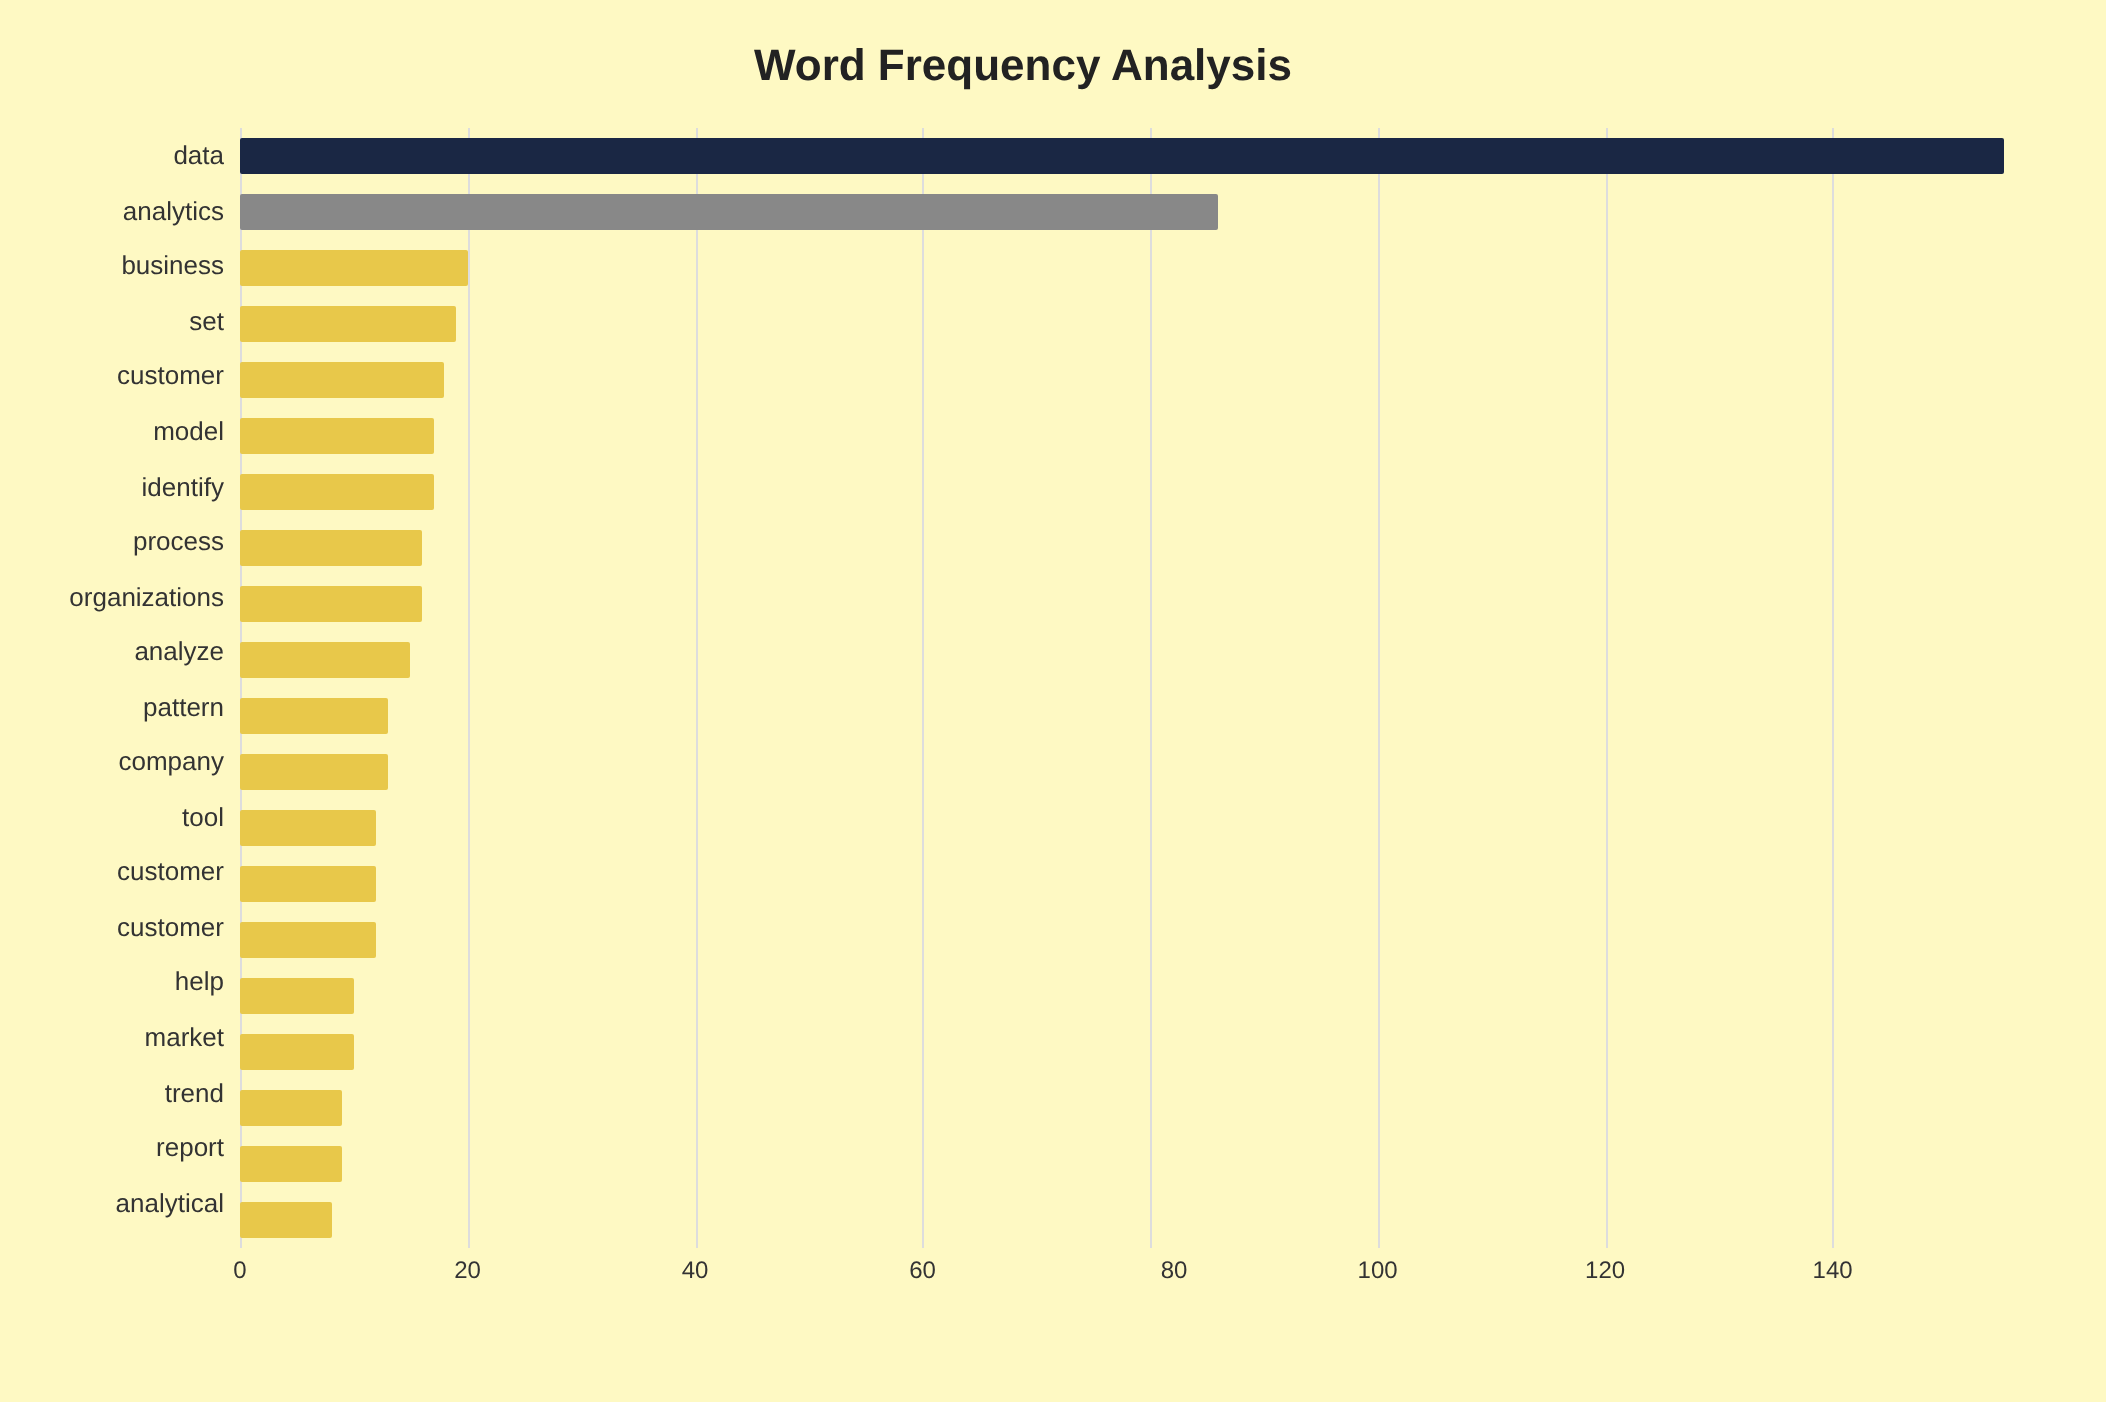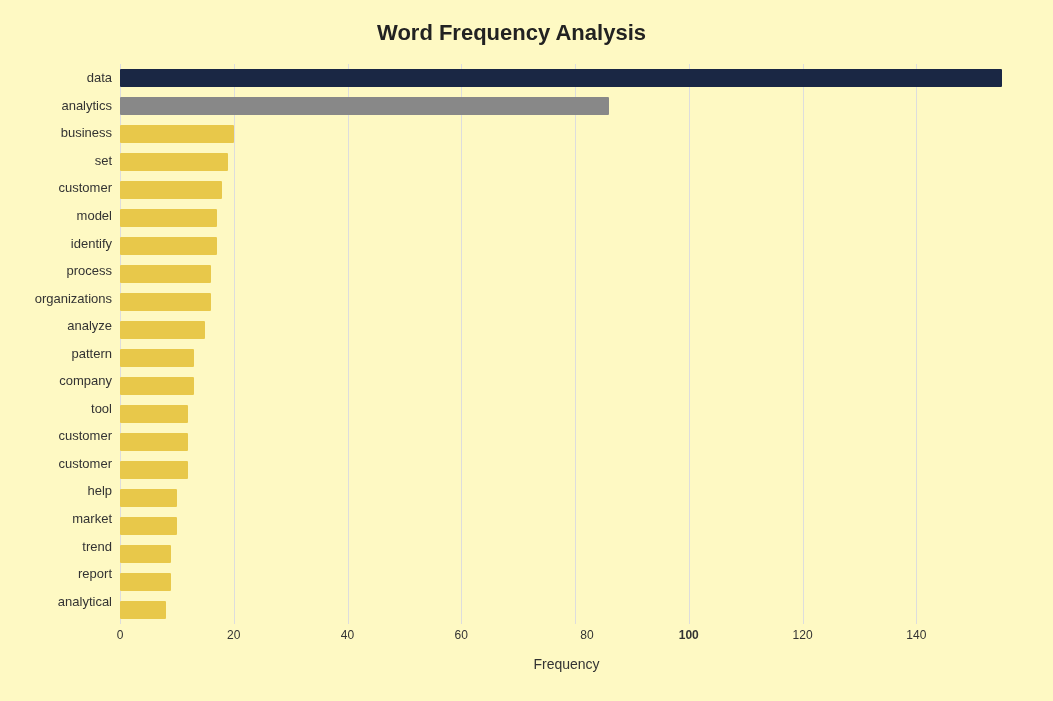--- a/index.html
+++ b/index.html
@@ -211,21 +211,20 @@
             <div class="bar-row">
               <div class="bar" style="width: 5.09554%; background-color: rgb(232, 200, 74);"></div>
             </div>
           </div>
         <div class="x-axis-labels" id="x-axis-labels">
             <div class="x-label" style="left: 0%;">0</div>
             <div class="x-label" style="left: 12.7389%;">20</div>
             <div class="x-label" style="left: 25.4777%;">40</div>
             <div class="x-label" style="left: 38.2166%;">60</div>
             <div class="x-label" style="left: 50.9554%; margin-left: 12px;">80</div>
-            <div class="x-label" style="left: 63.6943%; font-weight: bold;">100</div>
+            <div class="x-label" style="left: 63.6943%;">100</div>
             <div class="x-label" style="left: 76.4331%; text-align: right;">120</div>
             <div class="x-label" style="left: 89.172%;">140</div>
           </div>
       </div>
-      <div class="x-axis-title">Frequency</div>
     </div>
   </div>
 </div>
 
 </body></html>

